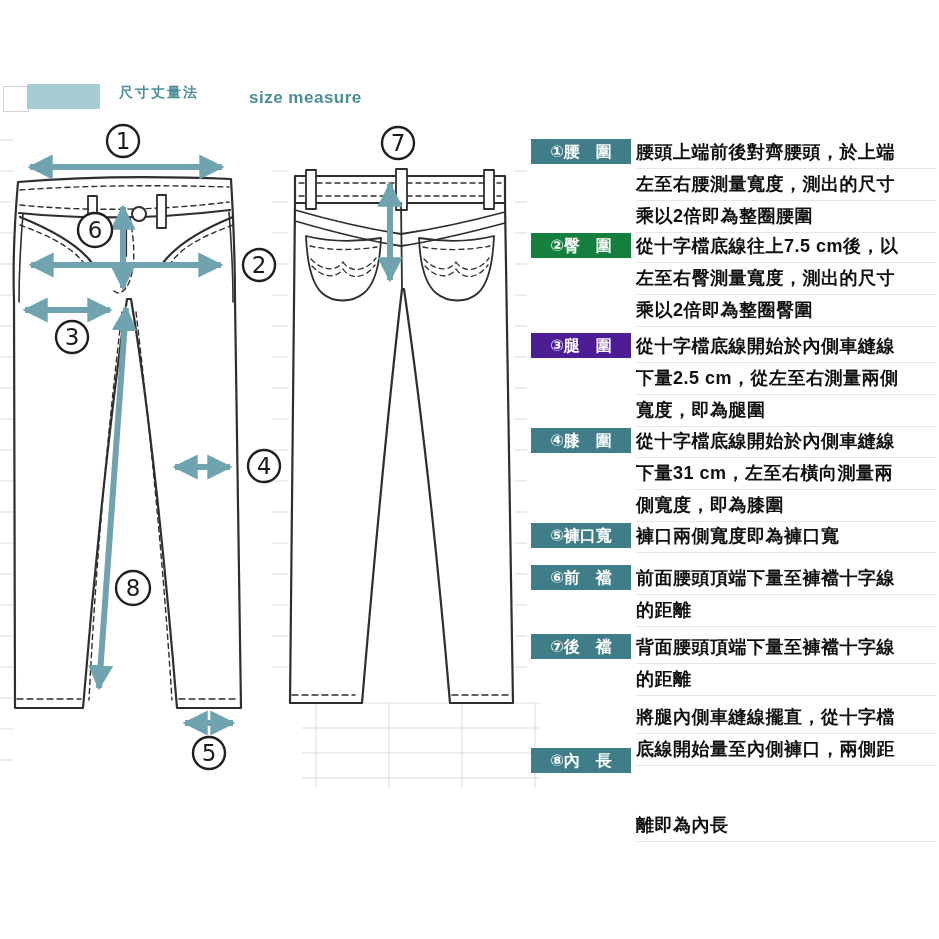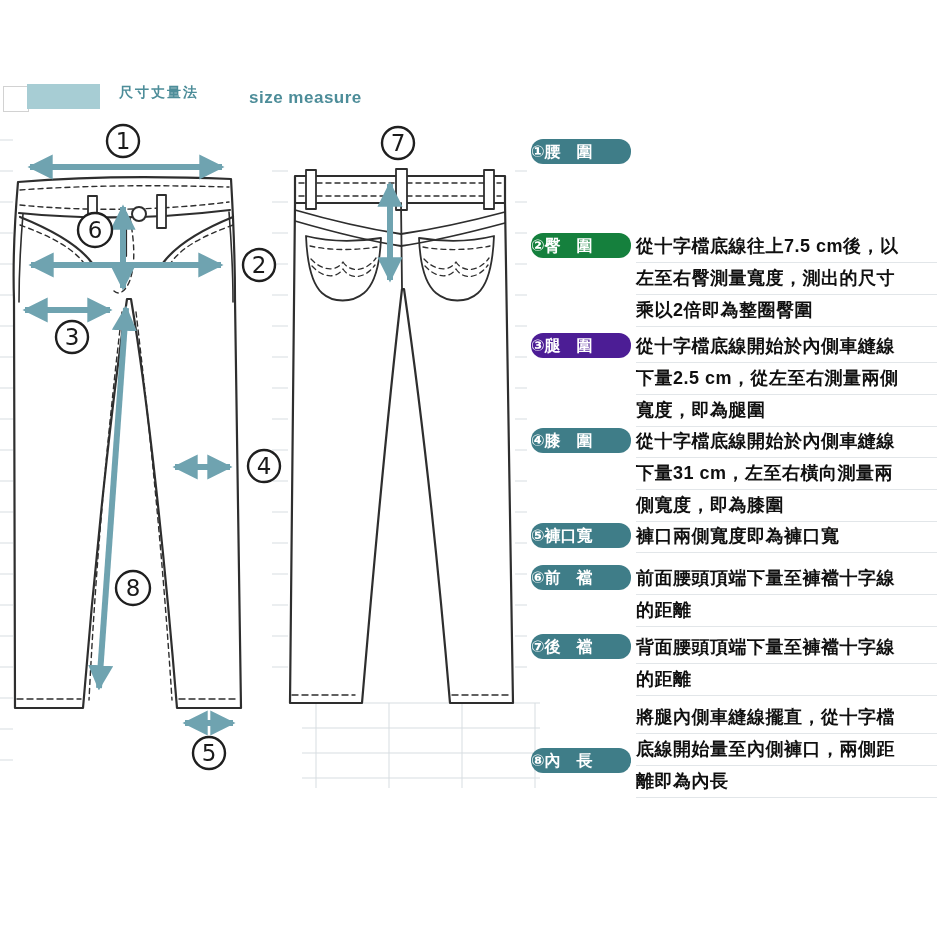--- a/index.html
+++ b/index.html
@@ -8,21 +8,21 @@
   
   .swatch-white{position:absolute;left:3px;top:86px;width:24px;height:24px;background:#fff;border:1px solid #d2d2d2;}
   .swatch-teal{position:absolute;left:27px;top:84px;width:73px;height:25px;}
   .title-zh{position:absolute;left:119px;top:84px;font-size:14px;font-weight:bold;letter-spacing:2px;}
   .title-en{position:absolute;left:249px;top:88px;font-size:17px;font-weight:bold;letter-spacing:.5px;}
   
   #diagram-svg{position:absolute;left:0;top:0;}
   
   .measure-row{position:absolute;left:531px;width:406px;}
   .badge{position:absolute;left:0;top:2px;width:100px;height:25px;color:#fff;
-         font-size:16px;font-weight:bold;text-align:left;line-height:25px;white-space:nowrap;border-radius:12px;}
+         font-size:16px;font-weight:bold;text-align:center;line-height:25px;white-space:nowrap;}
   .lines{margin-left:105px;}
   .mline{height:31px;line-height:31px;font-size:18px;font-weight:bold;color:#101010;
          border-bottom:1px solid #e2e6e9;letter-spacing:.5px;white-space:nowrap;}
 </style>
 </head>
 <body>
 
 <div class="canvas">
 
   <div class="swatch-white"></div>
@@ -191,20 +191,25 @@
       <g>
           <circle cx="133" cy="588" r="17" fill="#fff" stroke="#1f1f1f" stroke-width="2.4"></circle>
           <text x="133" y="596">8</text>
         </g>
     </g>
   </svg>
 
   <div>
       <div class="measure-row" style="top: 137px;">
       <div class="badge" style="background: rgb(63, 125, 136);">①腰　圍</div>
+      <div class="lines">
+          <div class="mline" style="border-bottom-color: rgb(226, 230, 233);">腰頭上端前後對齊腰頭，於上端</div>
+          <div class="mline" style="border-bottom-color: rgb(226, 230, 233);">左至右腰測量寬度，測出的尺寸</div>
+          <div class="mline" style="border-bottom-color: rgb(226, 230, 233);">乘以2倍即為整圈腰圍</div>
+        </div>
     </div>
       <div class="measure-row" style="top: 231px;">
       <div class="badge" style="background: #15803d;">②臀　圍</div>
       <div class="lines">
           <div class="mline" style="border-bottom-color: rgb(226, 230, 233);">從十字檔底線往上7.5 cm後，以</div>
           <div class="mline" style="border-bottom-color: rgb(226, 230, 233);">左至右臀測量寬度，測出的尺寸</div>
           <div class="mline" style="border-bottom-color: rgb(226, 230, 233);">乘以2倍即為整圈臀圍</div>
         </div>
     </div>
       <div class="measure-row" style="top: 331px;">
@@ -241,18 +246,18 @@
       <div class="lines">
           <div class="mline" style="border-bottom-color: rgb(226, 230, 233);">背面腰頭頂端下量至褲襠十字線</div>
           <div class="mline" style="border-bottom-color: rgb(226, 230, 233);">的距離</div>
         </div>
     </div>
       <div class="measure-row" style="top: 702px;">
       <div class="badge" style="background: rgb(63, 125, 136); margin-top: 44px;">⑧內　長</div>
       <div class="lines">
           <div class="mline" style="border-bottom-color: rgb(226, 230, 233);">將腿內側車縫線擺直，從十字檔</div>
           <div class="mline" style="border-bottom-color: rgb(226, 230, 233);">底線開始量至內側褲口，兩側距</div>
-          <div class="mline" style="border-bottom-color: rgb(226, 230, 233);">離即為內長</div>
+          <div class="mline" style="border-bottom-color: rgb(226, 230, 233); margin-top: 44px;">離即為內長</div>
         </div>
     </div>
     </div>
 
 </div>
 
 </body></html>

